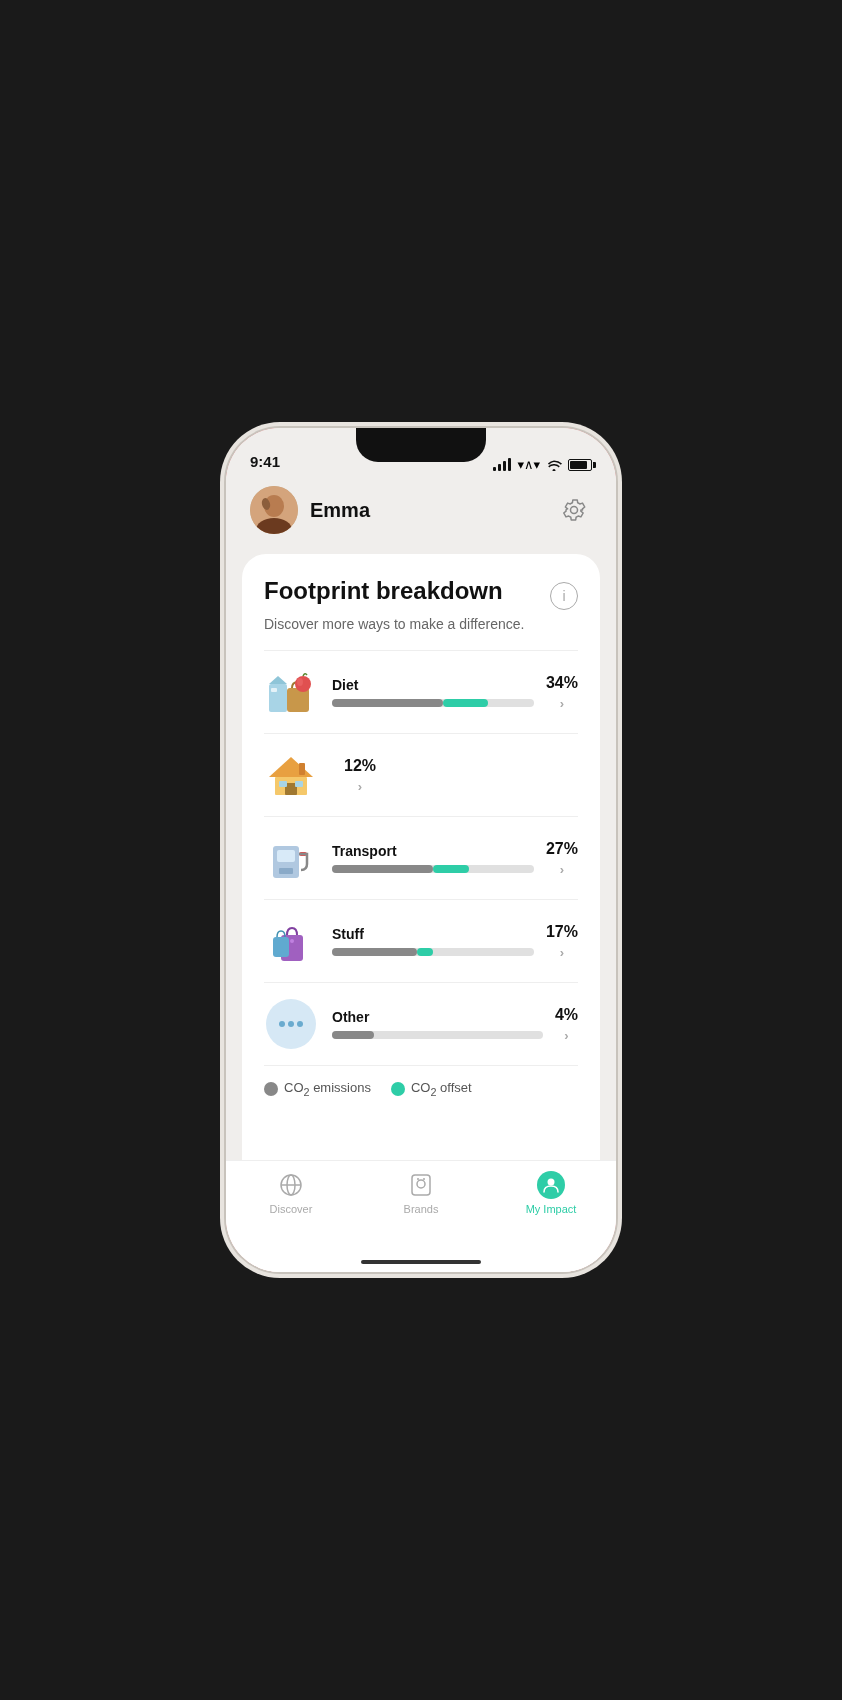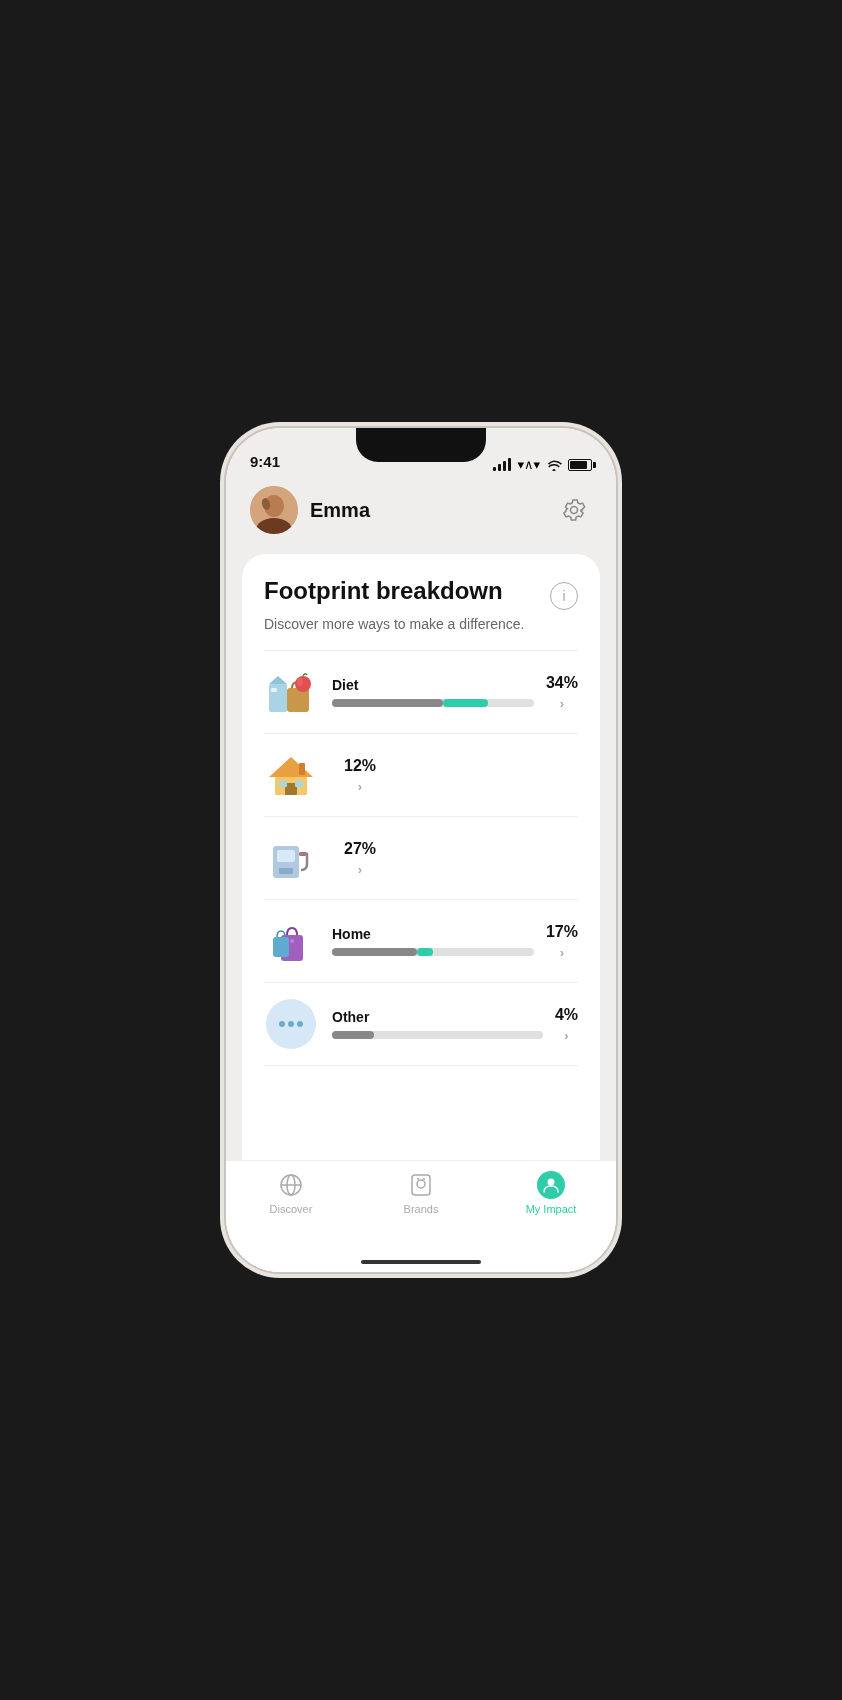--- a/index.html
+++ b/index.html
@@ -500,40 +500,47 @@
         <div class="category-icon">
           <svg width="52" height="52" viewBox="0 0 52 52">
 
             <rect x="8" y="14" width="26" height="32" rx="3" fill="#b0c8e0"></rect>
             <rect x="12" y="18" width="18" height="12" rx="2" fill="#d8eaf8"></rect>
             <rect x="34" y="20" width="8" height="4" rx="2" fill="#e05050"></rect>
             <path d="M34 22 L42 22 L42 32 Q42 38 36 38" fill="none" stroke="#888" stroke-width="2.5"></path>
             <rect x="14" y="36" width="14" height="6" rx="1" fill="#8aaac8"></rect>
           </svg>
         </div>
+        <div class="category-content">
+          <div class="category-name">Transport</div>
+          <div class="progress-track">
+            <div class="progress-bar-gray" style="width:50%"></div>
+            <div class="progress-bar-green" style="left:50%; width:18%"></div>
+          </div>
+        </div>
         <div class="category-pct">
           <span>27%</span>
           <span class="chevron">›</span>
         </div>
       </div>
 
       <div class="category-row">
         <div class="category-icon">
           <svg width="52" height="52" viewBox="0 0 52 52">
 
             <rect x="16" y="20" width="22" height="26" rx="3" fill="#a060c0"></rect>
             <path d="M22 20 Q22 13 27 13 Q32 13 32 20" fill="none" stroke="#8040a0" stroke-width="2"></path>
             <circle cx="27" cy="26" r="2" fill="#c080e0"></circle>
 
             <rect x="8" y="22" width="16" height="20" rx="3" fill="#60aad0"></rect>
             <path d="M12 22 Q12 16 16 16 Q20 16 20 22" fill="none" stroke="#4090b0" stroke-width="1.5"></path>
           </svg>
         </div>
         <div class="category-content">
-          <div class="category-name">Home</div>
+          <div class="category-name">Stuff</div>
           <div class="progress-track">
             <div class="progress-bar-gray" style="width:42%"></div>
             <div class="progress-bar-green" style="left:42%; width:8%"></div>
           </div>
         </div>
         <div class="category-pct">
           <span>17%</span>
           <span class="chevron">›</span>
         </div>
       </div>
@@ -553,20 +560,30 @@
           </div>
         </div>
         <div class="category-pct">
           <span>4%</span>
           <span class="chevron">›</span>
         </div>
       </div>
 
       <div class="divider"></div>
 
+      <div class="legend">
+        <div class="legend-item">
+          <div class="legend-dot" style="background:#888;"></div>
+          <span class="legend-label">CO<sub>2</sub> emissions</span>
+        </div>
+        <div class="legend-item">
+          <div class="legend-dot" style="background:#2ecda7;"></div>
+          <span class="legend-label">CO<sub>2</sub> offset</span>
+        </div>
+      </div>
     </div>
 
     <div class="bottom-nav">
       <div class="nav-item">
         <div class="nav-icon">
           <svg width="26" height="26" viewBox="0 0 26 26" fill="none">
             <circle cx="13" cy="13" r="10" stroke="#aaa" stroke-width="1.5"></circle>
             <ellipse cx="13" cy="13" rx="4" ry="10" stroke="#aaa" stroke-width="1.5"></ellipse>
             <line x1="3" y1="13" x2="23" y2="13" stroke="#aaa" stroke-width="1.5"></line>
           </svg>

